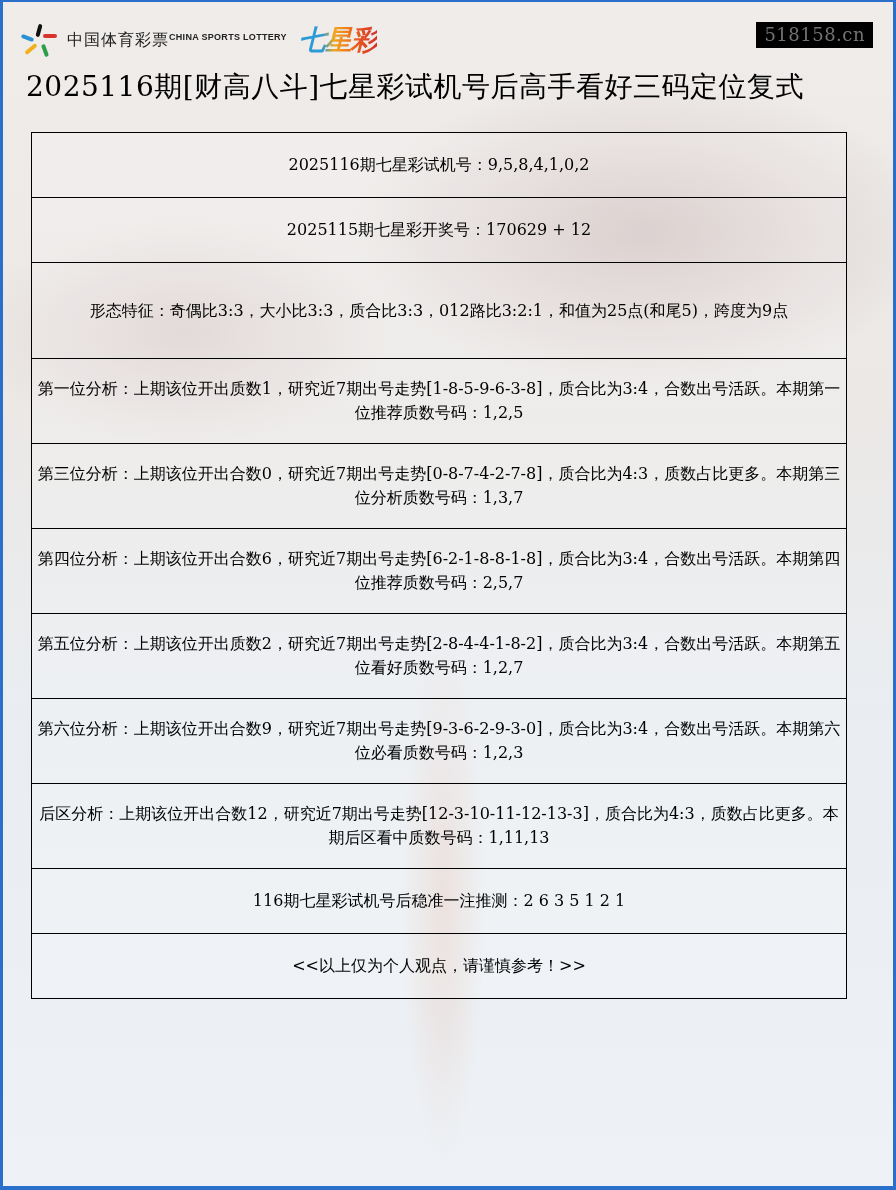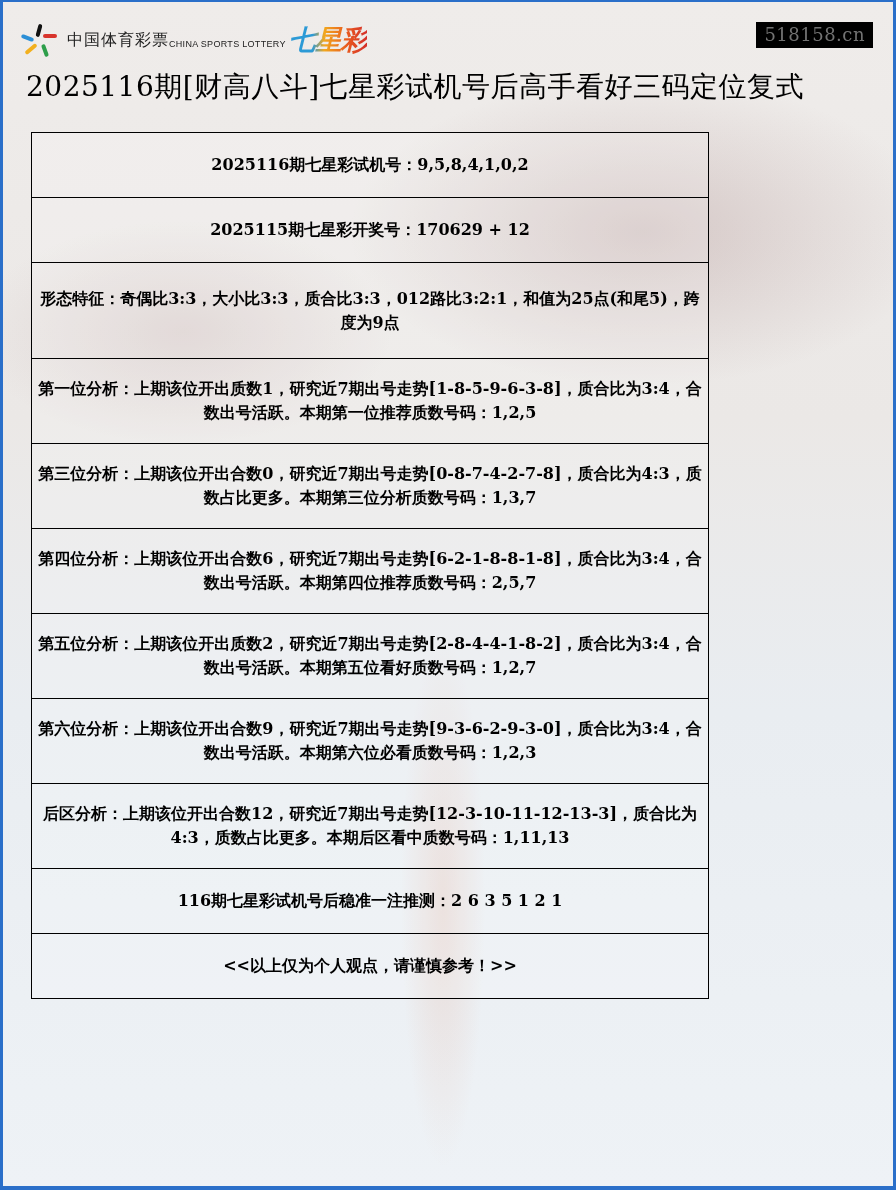--- a/index.html
+++ b/index.html
@@ -21,45 +21,44 @@
       radial-gradient(ellipse 60px 380px at 440px 900px, rgba(220,150,120,0.22), rgba(220,150,120,0) 70%),
       linear-gradient(180deg, #efecea 0%, #ebe8e6 35%, #e9edf1 60%, #eef2f6 100%);
     overflow: hidden;
   }
   .header { position: absolute; left: 0; top: 0; width: 100%; height: 60px; }
   .logo { position: absolute; left: 18px; top: 18px; height: 40px; display: flex; align-items: center; }
   .logo-mark { width: 38px; height: 36px; position: relative; }
   .logo-mark span { position: absolute; display: block; border-radius: 2px; }
   .logo-text { margin-left: 8px; display: flex; flex-direction: row; line-height: 1; }
   .logo-cn { font-family: "DejaVu Sans", sans-serif; font-size: 16px; color: #222; letter-spacing: 1px; }
-  .logo-en { font-family: "Liberation Sans", sans-serif; font-weight: normal; font-size: 9px; color: #222; margin-top: 8px; letter-spacing: 0.3px; }
+  .logo-en { font-family: "Liberation Sans", sans-serif; font-weight: bold; font-size: 9px; color: #222; margin-top: 1px; letter-spacing: 0.3px; }
   .logo-brand {
-    margin-left: 3px; font-family: "DejaVu Sans", sans-serif; font-weight: bold; font-size: 27px;
+    margin-left: 12px; font-family: "DejaVu Sans", sans-serif; font-weight: bold; font-size: 27px;
     font-style: italic; letter-spacing: -1px;
     background: linear-gradient(90deg, #2c9ad6 0%, #2c9ad6 30%, #f2a81e 45%, #e8591f 75%, #d42f2a 100%);
     -webkit-background-clip: text; background-clip: text; color: transparent;
   }
   .site-badge {
     position: absolute; right: 20px; top: 20px;
     background: #000; color: #737373;
     font-family: "DejaVu Serif", serif; font-size: 18px;
     padding: 2px 8px 3px 8px; letter-spacing: 0.5px;
   }
   .page-title {
     position: absolute; left: 0; top: 66px; width: 100%;
     text-align: left; font-size: 28px; font-weight: normal;
     letter-spacing: 0.5px; margin: 0;
     font-family: "DejaVu Serif", serif;
     padding-left: 23px;
   }
   table.content {
     position: absolute; left: 28px; top: 130px;
-    width: 678px; border-collapse: collapse;
+    width: 816px; border-collapse: collapse;
     background: rgba(255,255,255,0.18);
-    font-weight: bold;
   }
   table.content td {
     border: 1px solid #000;
     font-size: 16px; line-height: 24px;
     padding: 0 4px;
   }
   td.center { text-align: center; height: 64px; }
   td.left { text-align: center; vertical-align: middle; }
   tr.r-feature td { height: 95px; }
   tr.r-analysis td { height: 84px; }

